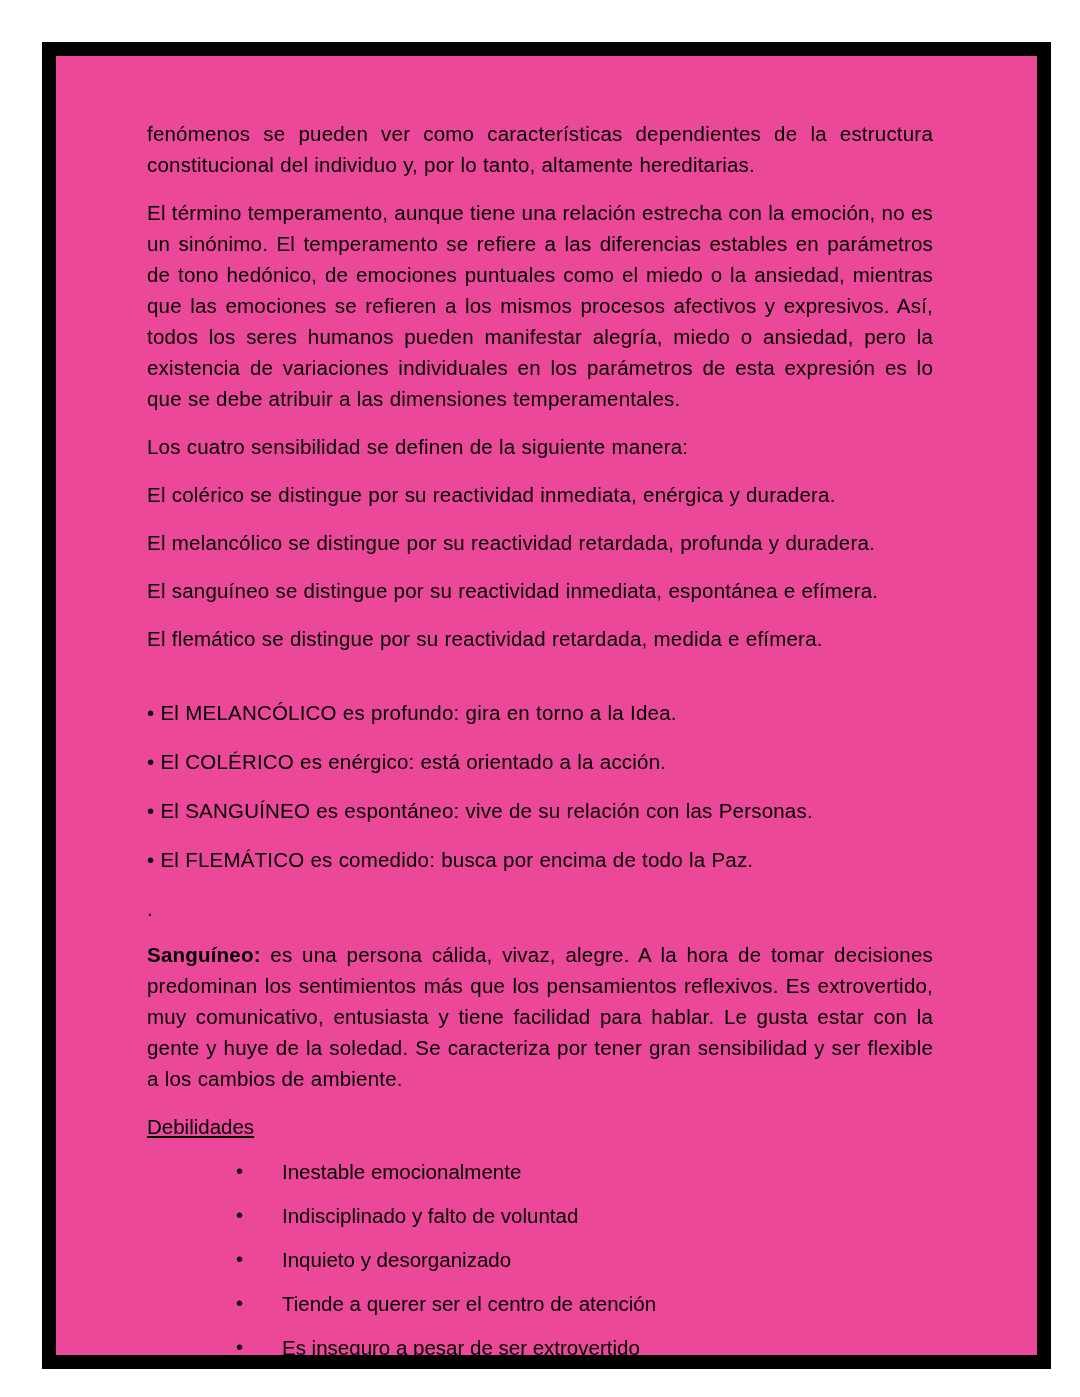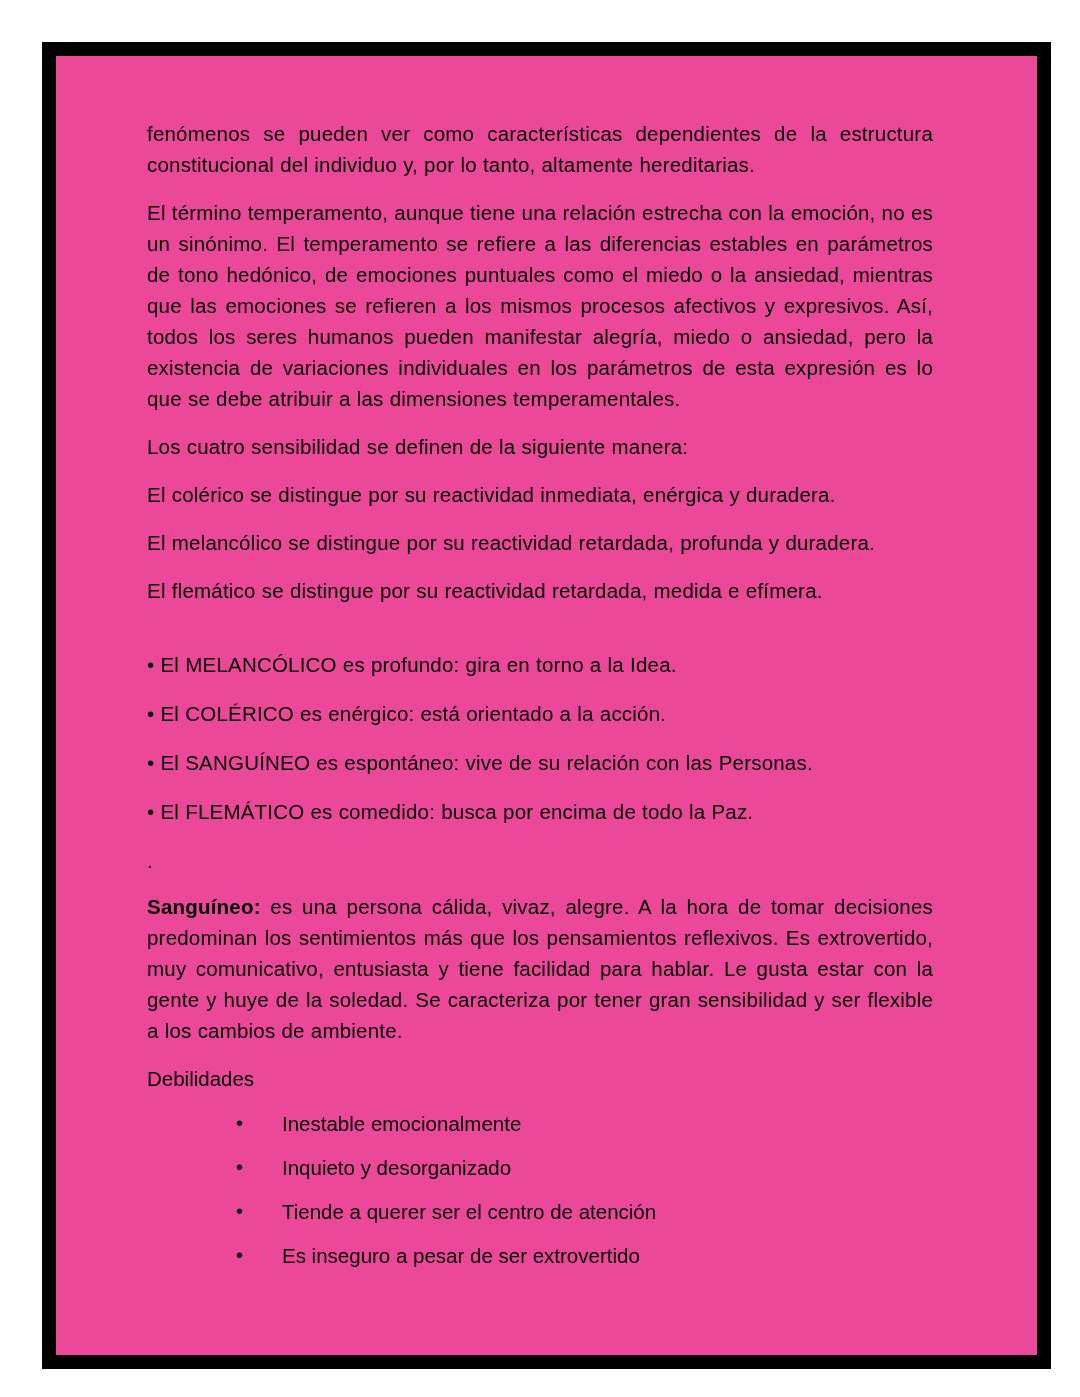--- a/index.html
+++ b/index.html
@@ -67,20 +67,21 @@
     text-align: left;
   }
 
   .bold-lead { font-weight: bold; }
 
   .heading-plain {
     font-size: 20.5px;
     line-height: 31px;
     margin: 0 0 14px 0;
     text-align: left;
+    text-decoration: underline;
   }
 
   ul.weakness-list {
     margin: 0;
     padding: 0 0 0 95px;
     list-style: none;
   }
   ul.weakness-list li {
     font-size: 20.5px;
     line-height: 28px;
@@ -107,37 +108,39 @@
     <p class="para">fenómenos se pueden ver como características dependientes de la estructura constitucional del individuo y, por lo tanto, altamente hereditarias.</p>
 
     <p class="para">El término temperamento, aunque tiene una relación estrecha con la emoción, no es un sinónimo. El temperamento se refiere a las diferencias estables en parámetros de tono hedónico, de emociones puntuales como el miedo o la ansiedad, mientras que las emociones se refieren a los mismos procesos afectivos y expresivos. Así, todos los seres humanos pueden manifestar alegría, miedo o ansiedad, pero la existencia de variaciones individuales en los parámetros de esta expresión es lo que se debe atribuir a las dimensiones temperamentales.</p>
 
     <p class="para single">Los cuatro sensibilidad se definen de la siguiente manera:</p>
 
     <p class="para single">El colérico se distingue por su reactividad inmediata, enérgica y duradera.</p>
 
     <p class="para single">El melancólico se distingue por su reactividad retardada, profunda y duradera.</p>
 
+    <p class="para single">El sanguíneo se distingue por su reactividad inmediata, espontánea e efímera.</p>
 
     <p class="para single">El flemático se distingue por su reactividad retardada, medida e efímera.</p>
 
     <div class="spacer-gap"></div>
 
     <p class="para bullet-inline">• El MELANCÓLICO es profundo: gira en torno a la Idea.</p>
     <p class="para bullet-inline">• El COLÉRICO es enérgico: está orientado a la acción.</p>
     <p class="para bullet-inline">• El SANGUÍNEO es espontáneo: vive de su relación con las Personas.</p>
     <p class="para bullet-inline">• El FLEMÁTICO es comedido: busca por encima de todo la Paz.</p>
 
     <p class="lone-dot">.</p>
 
     <p class="para"><span class="bold-lead">Sanguíneo:</span><span> es una persona cálida, vivaz, alegre. A la hora de tomar decisiones predominan los sentimientos más que los pensamientos reflexivos. Es extrovertido, muy comunicativo, entusiasta y tiene facilidad para hablar. Le gusta estar con la gente y huye de la soledad. Se caracteriza por tener gran sensibilidad y ser flexible a los cambios de ambiente.</span></p>
 
     <p class="heading-plain">Debilidades</p>
 
     <ul class="weakness-list">
       <li>Inestable emocionalmente</li>
+      <li>Indisciplinado y falto de voluntad</li>
       <li>Inquieto y desorganizado</li>
       <li>Tiende a querer ser el centro de atención</li>
       <li>Es inseguro a pesar de ser extrovertido</li>
     </ul>
 
   </div>
 </div>
 
 </body></html>

